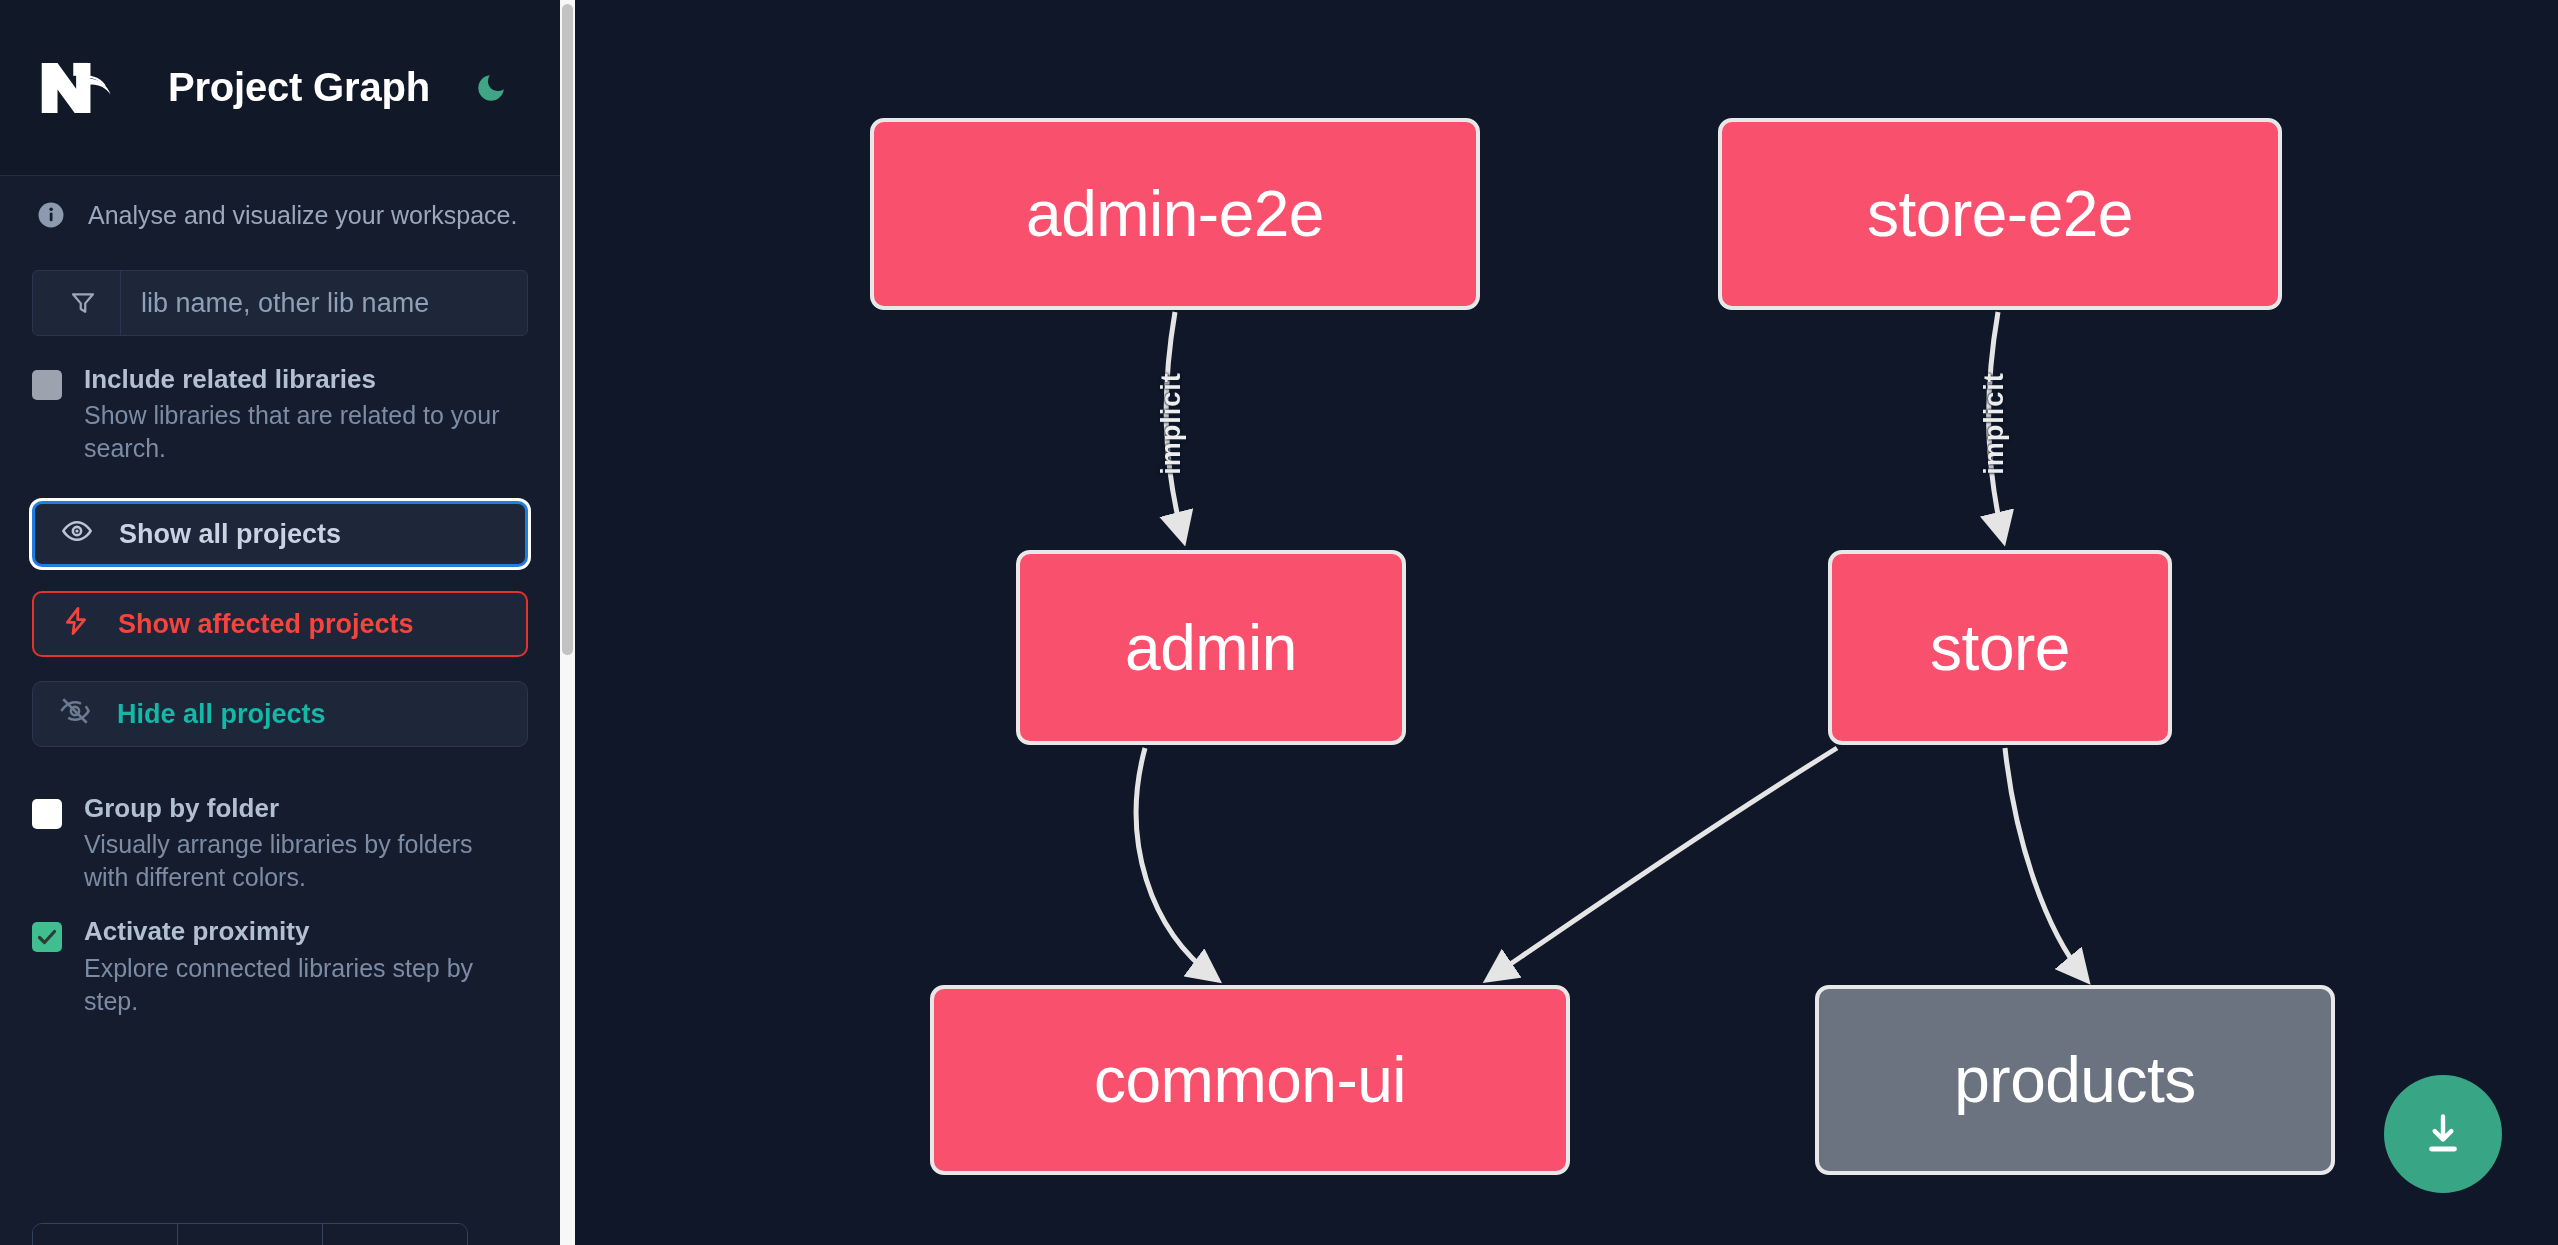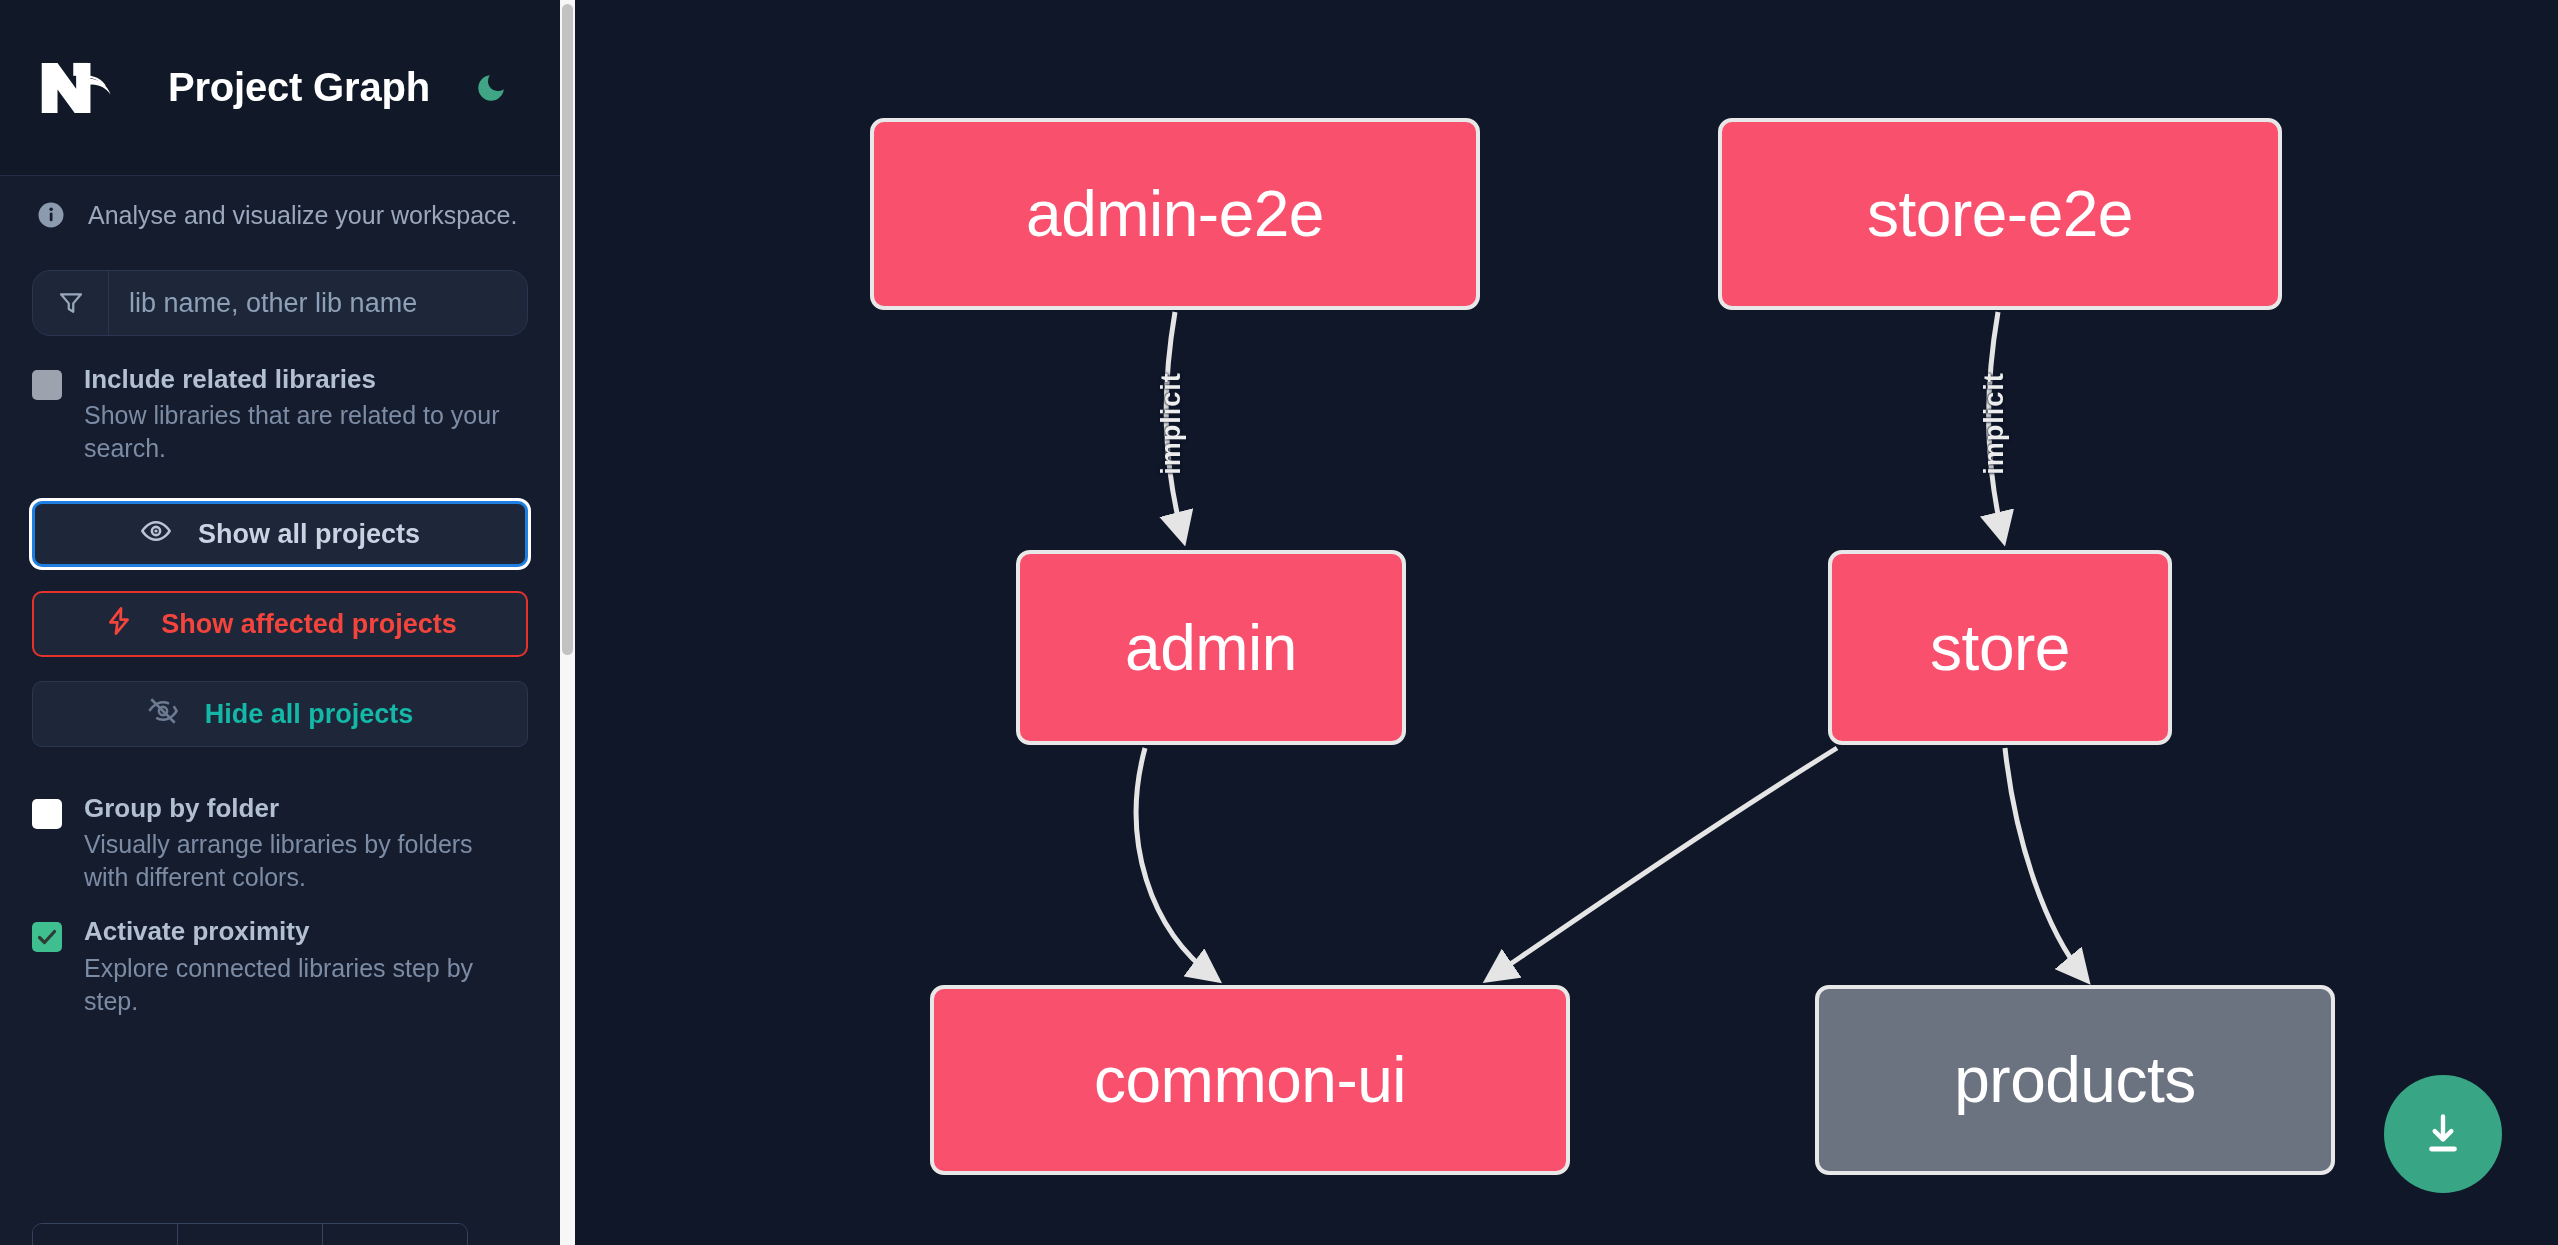--- a/index.html
+++ b/index.html
@@ -64,23 +64,24 @@
     white-space: nowrap;
   }
 
   
   .search-wrap {
     margin: 12px 32px 0 32px;
     height: 66px;
     background: #1D2troubles;
     background: #1D2739;
     border: 1px solid #2A3551;
-    border-radius: 18px;
+    border-radius: 6px;
     display: flex;
     overflow: hidden;
+    padding-left: 12px;
   }
   .search-icon-box {
     width: 76px; height: 100%;
     display: flex; align-items: center; justify-content: center;
     border-right: 1px solid #2A3551;
     flex: 0 0 auto;
   }
   .search-input {
     flex: 1 1 auto;
     height: 100%;
@@ -130,21 +131,20 @@
     position: relative;
     height: 66px;
     border-radius: 10px;
     display: flex;
     align-items: center;
     padding: 0 26px;
     background: #1D2739;
     margin-bottom: 24px;
     cursor: pointer;
     font-size: 27px;
-    justify-content: center;
   }
   .pbtn .blabel { margin-left: 26px; white-space: nowrap; }
   .pbtn.focused {
     border: 3px solid #1E7FE0;
     box-shadow: 0 0 0 3px #FFFFFF;
   }
   .pbtn.focused .blabel { color: #C9D4E3; font-weight: 700; }
   .pbtn.danger { border: 2px solid #E5322D; }
   .pbtn.danger .blabel { color: #F4443C; font-weight: 700; }
   .pbtn.plain { border: 1px solid #2B374E; }

